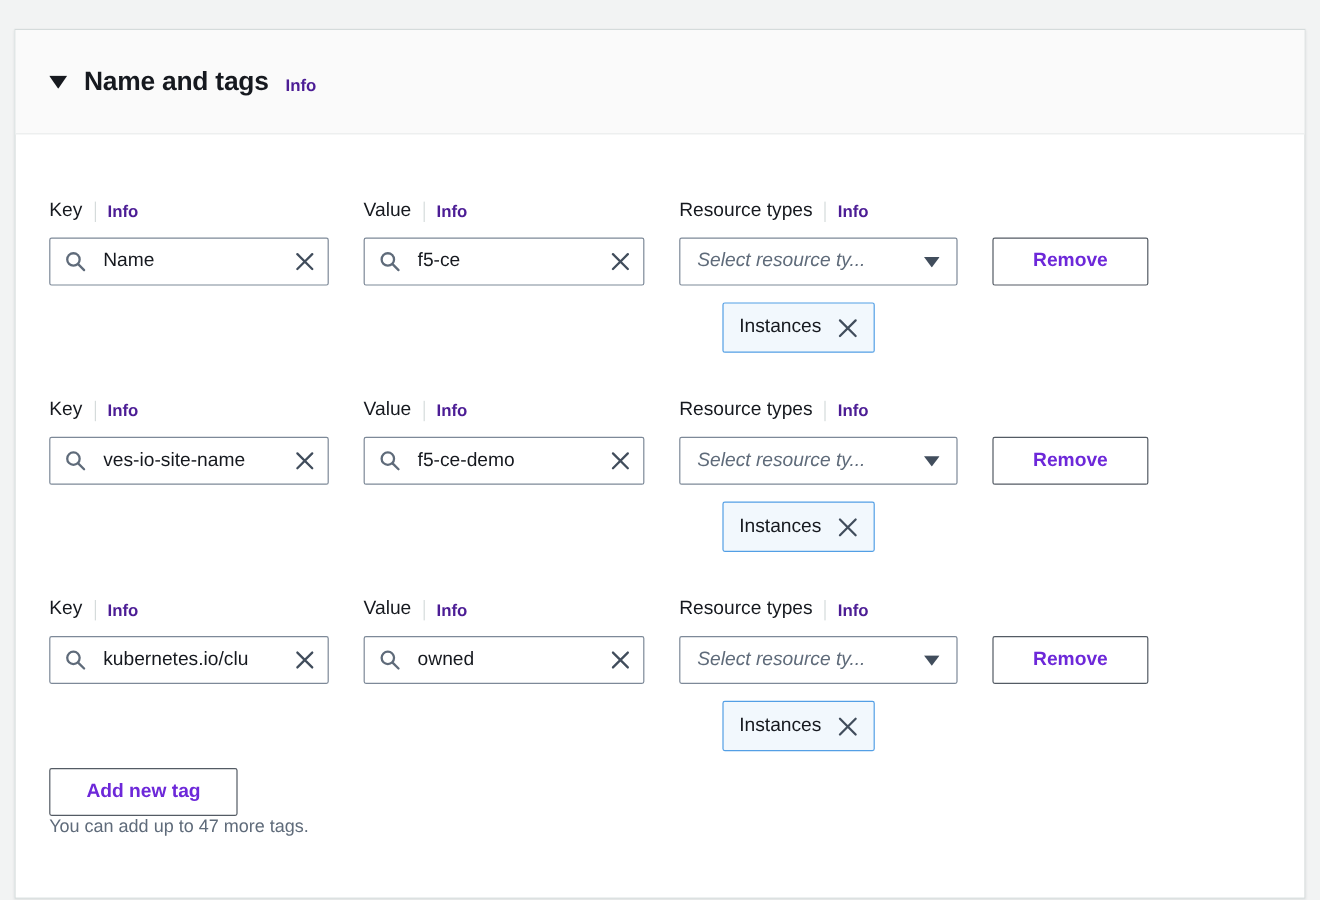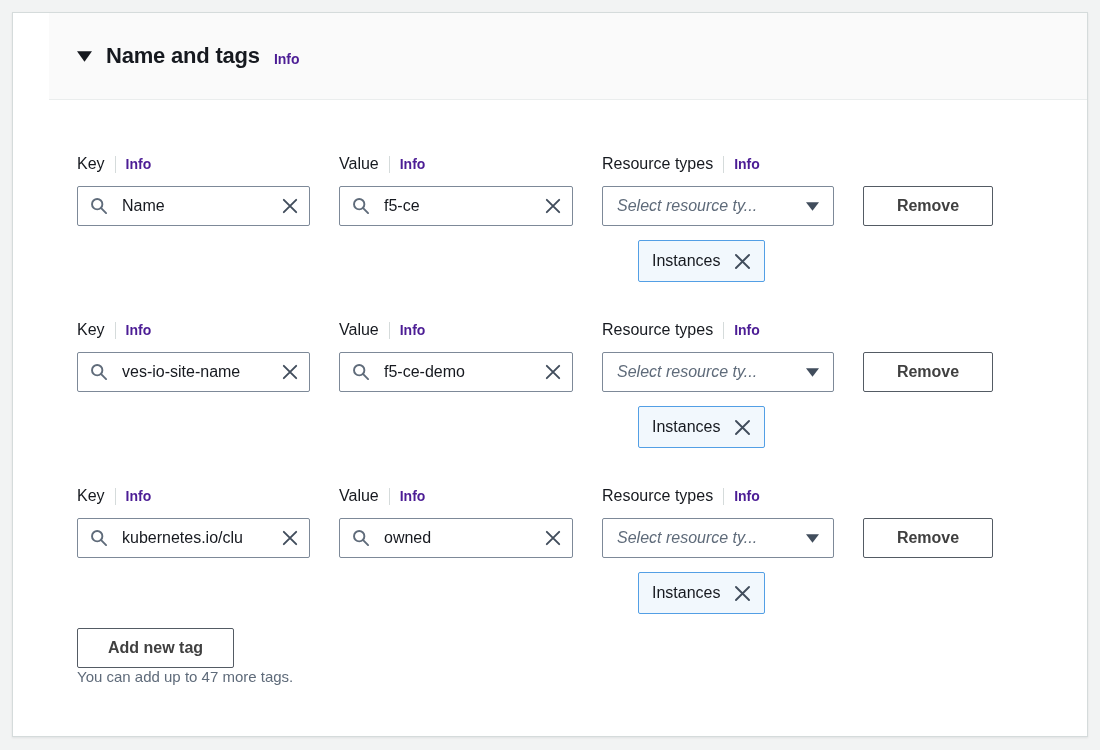--- a/index.html
+++ b/index.html
@@ -5,26 +5,25 @@
   * { box-sizing: border-box; }
   html, body { margin: 0; padding: 0; }
   body {
     width: 1100px; height: 750px;
     background: #f2f3f3;
     font-family: "Liberation Sans", sans-serif;
     color: #16191f;
   }
   .card {
     position: absolute;
-    left: 12px; top: 12px;
+    left: 12px; top: 24px;
     width: 1076px; height: 725px;
     background: #ffffff;
     border: 1px solid #d5dbdb;
     box-shadow: 0 1px 2px rgba(0,28,36,.08);
-    padding-left: 36px;
   }
   .card-header {
     height: 87px;
     background: #fafafa;
     border-bottom: 1px solid #eaeded;
     display: flex;
     align-items: center;
     padding: 0 28px;
   }
   .caret-btn {
@@ -108,21 +107,21 @@
     width: 24px; height: 24px;
     display: flex; align-items: center; justify-content: center;
     cursor: pointer;
   }
 
   .remove-cell { padding-top: 32px; }
   .btn {
     height: 40px;
     background: #fff;
     border: 1px solid #545b64; border-radius: 2px;
-    color: #404040; font-weight: 700; font-size: 16px;
+    color: #6d28d9; font-weight: 700; font-size: 16px;
     font-family: "Liberation Sans", sans-serif;
     cursor: pointer;
   }
   .remove-btn { width: 130px; }
   .add-btn { padding: 0 30px; }
 
   .footer-note {
     margin-top: 0;
     font-size: 15px; color: #5f6b7a;
   }

